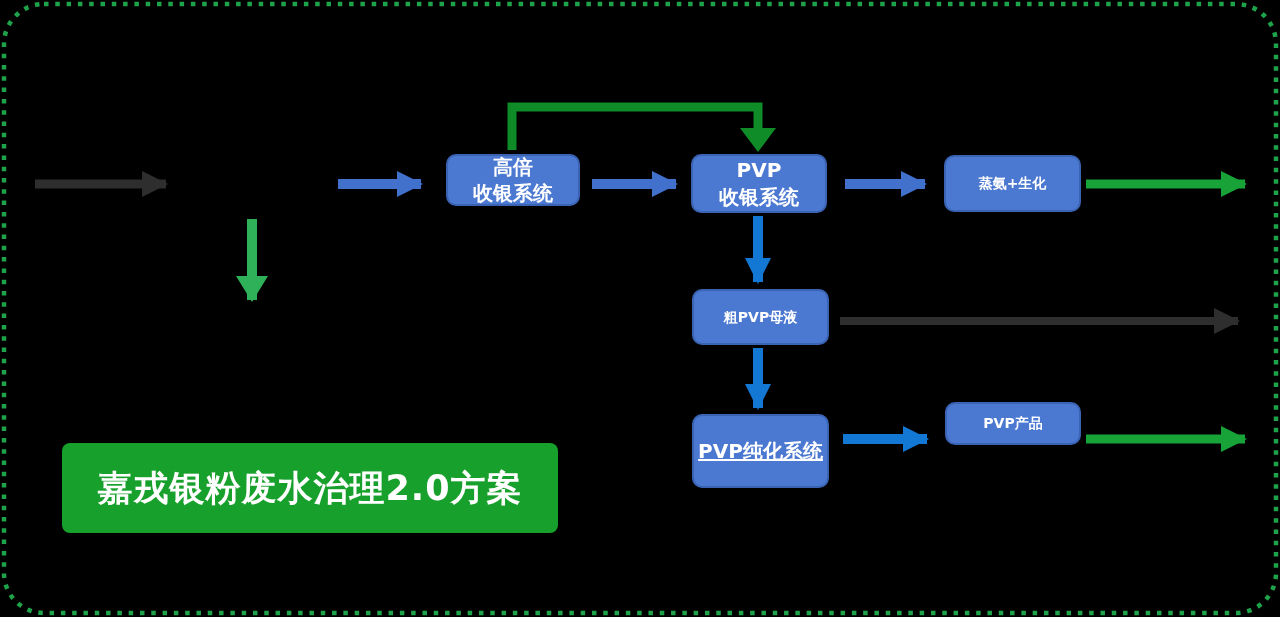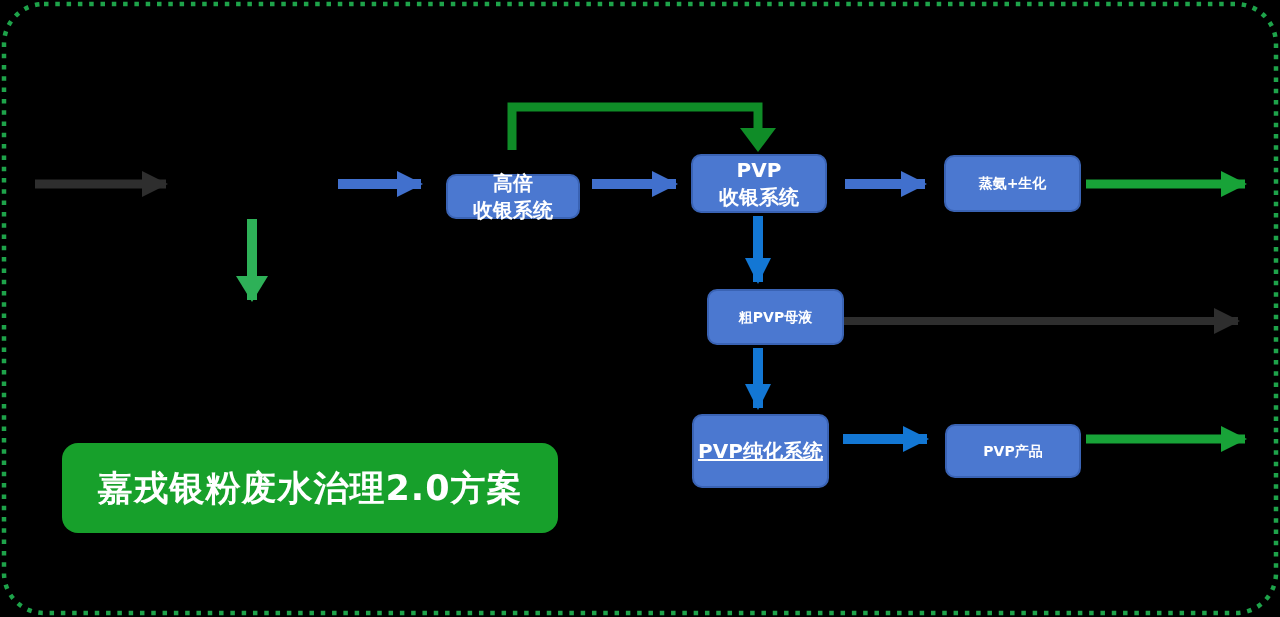--- a/index.html
+++ b/index.html
@@ -13,21 +13,21 @@
     display:flex; flex-direction:column; justify-content:center; align-items:center;
     background:#4b78d0; border:2px solid #3a63b4; border-radius:10px;
     color:#ffffff; font-weight:700; text-align:center;
   }
   .node .ln { line-height:1.32; white-space:nowrap; }
   .fs20 .ln { font-size:20px; }
   .fs22 .ln { font-size:14px; }
   .title-box {
     position:absolute; box-sizing:border-box;
     display:flex; align-items:center; justify-content:center;
-    background:#17a02b; border-radius:16px;
+    background:#17a02b; border-radius:8px;
     color:#ffffff; font-weight:700; font-size:35px; letter-spacing:1px;
     white-space:nowrap;
   }
 </style>
 </head>
 <body>
 
 <div class="canvas">
 
   <svg class="layer" width="1280" height="617" viewBox="0 0 1280 617">
@@ -65,43 +65,43 @@
     <line x1="758" y1="216" x2="758" y2="282" stroke="#1377d4" stroke-width="10" marker-end="url(#mazure)"></line>
     <line x1="758" y1="348" x2="758" y2="408" stroke="#1377d4" stroke-width="10" marker-end="url(#mazure)"></line>
 
     <line x1="840" y1="321" x2="1238" y2="321" stroke="#2e2e2e" stroke-width="8" marker-end="url(#mblack)"></line>
 
     <line x1="843" y1="439" x2="927" y2="439" stroke="#1377d4" stroke-width="10" marker-end="url(#mazure)"></line>
     <line x1="1086" y1="439" x2="1245" y2="439" stroke="#18a338" stroke-width="9" marker-end="url(#mgreen)"></line>
   </svg>
 
 
-  <div class="node fs20" style="left:446px; top:154px; width:134px; height:45px;margin-top:20px;">
+  <div class="node fs20" style="left:446px; top:154px; width:134px; height:52px;">
     <span class="ln">高倍</span>
     <span class="ln">收银系统</span>
   </div>
 
   <div class="node fs20" style="left:691px; top:154px; width:136px; height:59px;">
     <span class="ln">PVP</span>
     <span class="ln">收银系统</span>
   </div>
 
   <div class="node fs22" style="left:944px; top:155px; width:137px; height:57px;">
     <span class="ln">蒸氨+生化</span>
   </div>
 
-  <div class="node fs22" style="left:692px; top:289px; width:137px; height:56px;margin-left:15px;">
+  <div class="node fs22" style="left:692px; top:289px; width:137px; height:56px;">
     <span class="ln">粗PVP母液</span>
   </div>
 
   <div class="node fs20" style="left:692px; top:414px; width:137px; height:74px;text-decoration:underline;">
     <span class="ln">PVP纯化系统</span>
   </div>
 
-  <div class="node fs22" style="left:945px; top:424px; width:136px; height:54px;">
+  <div class="node fs22" style="left:945px; top:402px; width:136px; height:43px;">
     <span class="ln">PVP产品</span>
   </div>
 
   <div class="title-box" style="left:62px; top:443px; width:496px; height:90px;">
     <span>嘉戎银粉废水治理2.0方案</span>
   </div>
 
 </div>
 
 </body></html>

